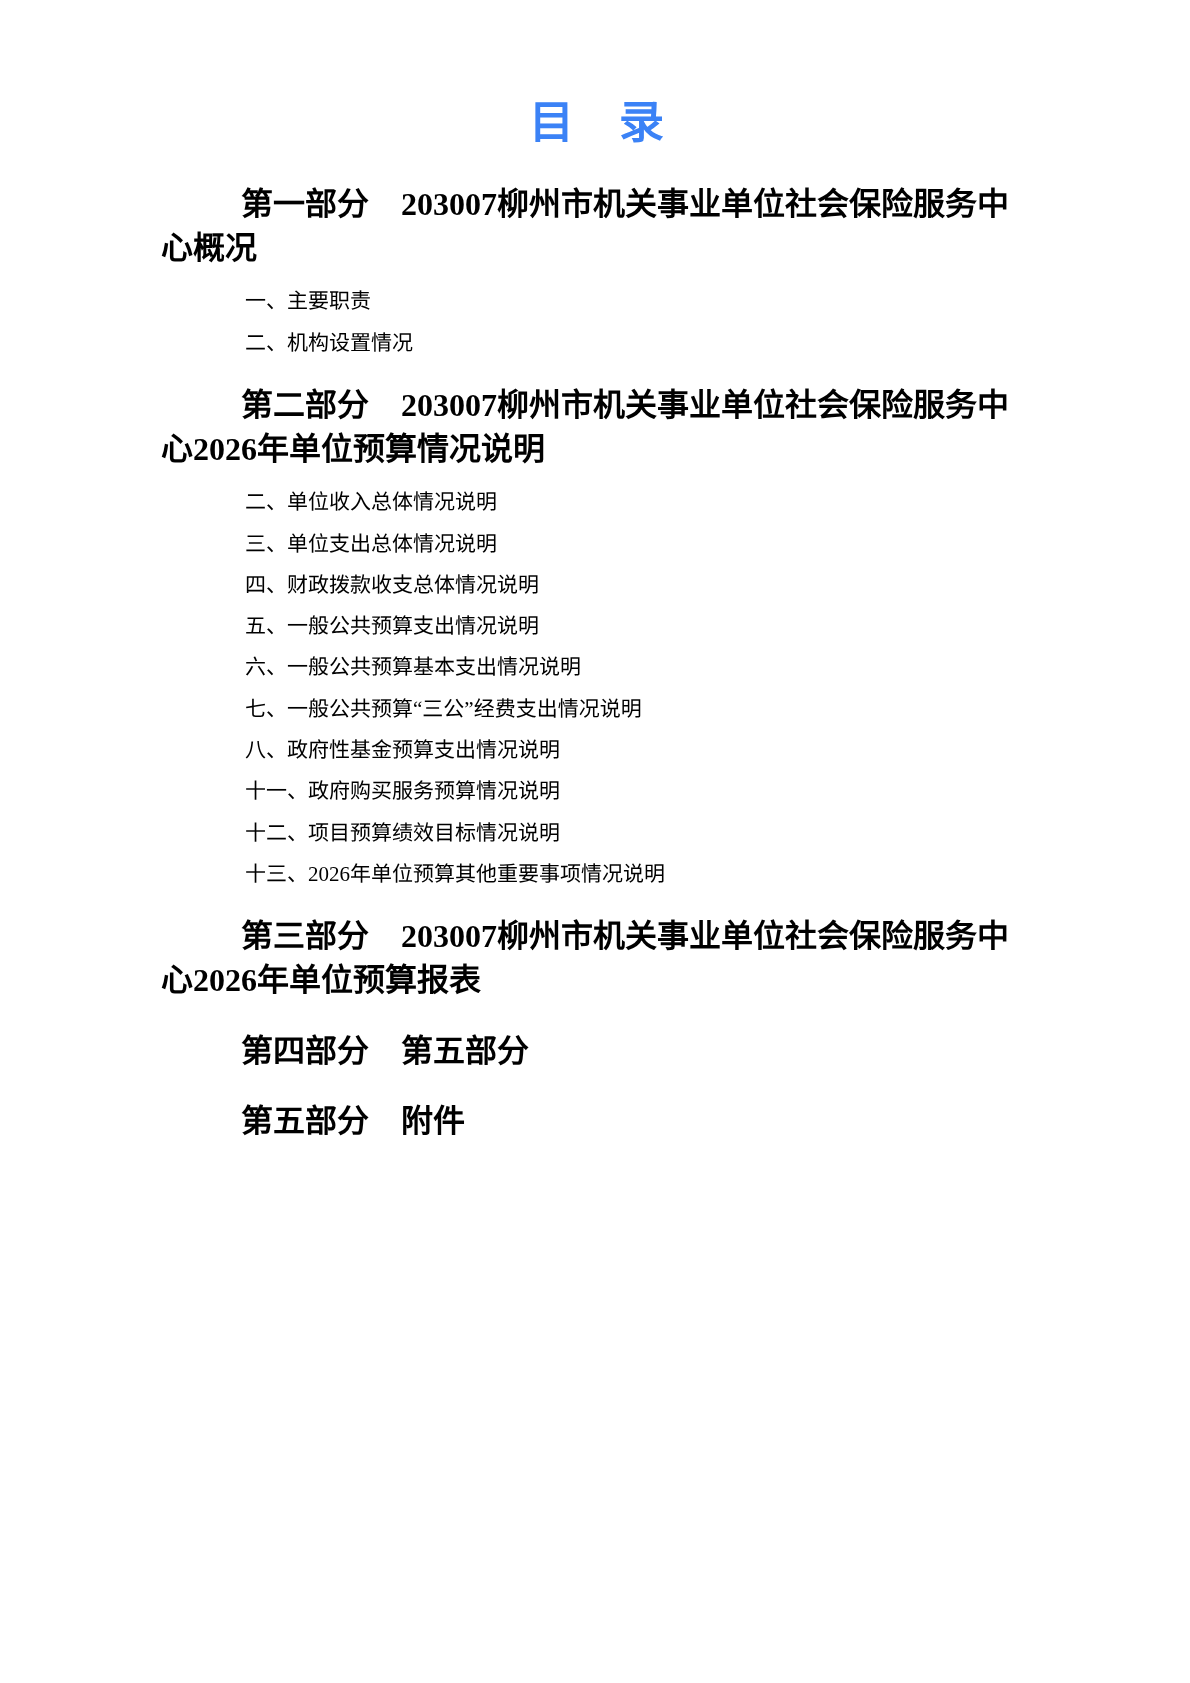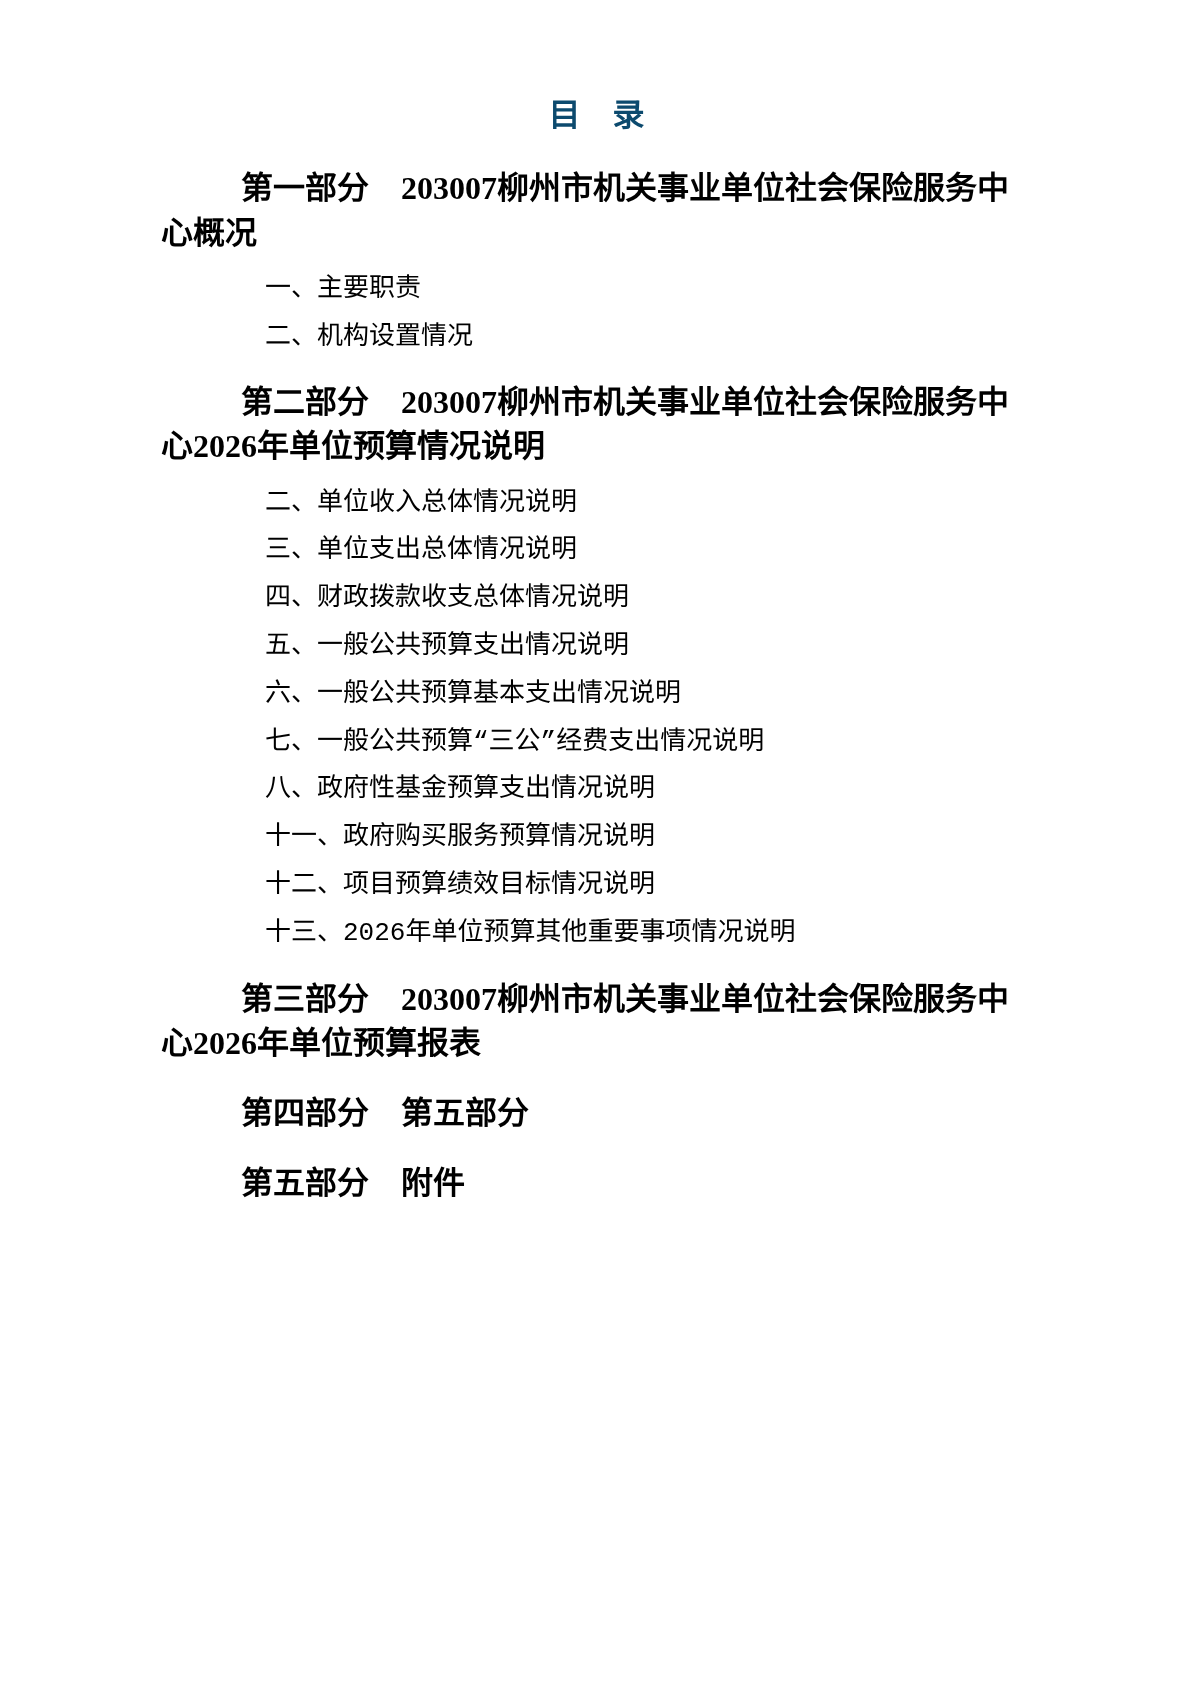--- a/index.html
+++ b/index.html
@@ -15,39 +15,39 @@
     background: #ffffff;
     box-sizing: border-box;
     padding: 96px 158px 0 161px;
     color: #000000;
     overflow: hidden;
   }
   .doc-title {
     text-align: center;
     font-family: "DejaVu Serif", "Liberation Serif", serif;
     font-weight: 700;
-    font-size: 32px;
+    font-size: 45px;
     line-height: 1.2;
     margin: 0 0 32px 0;
-    color: #0c4a6e;
+    color: #3b82f6;
   }
   .part-heading {
     font-family: Liberation Serif, serif;
     font-weight: 700;
     font-size: 32px;
     line-height: 1.38;
     text-indent: 2.5em;
     margin: 26px 0 18px 0;
     color: #000000;
     word-break: break-all;
   }
   .toc-item {
-    font-family: Liberation Mono, monospace;
+    font-family: Liberation Serif, serif;
     font-weight: 400;
-    font-size: 26px;
+    font-size: 21px;
     line-height: 1.3;
     padding-left: 4em;
     margin: 0 0 14px 0;
     color: #000000;
     white-space: nowrap;
   }
   .part-block {
     margin: 0;
     padding: 0;
   }

